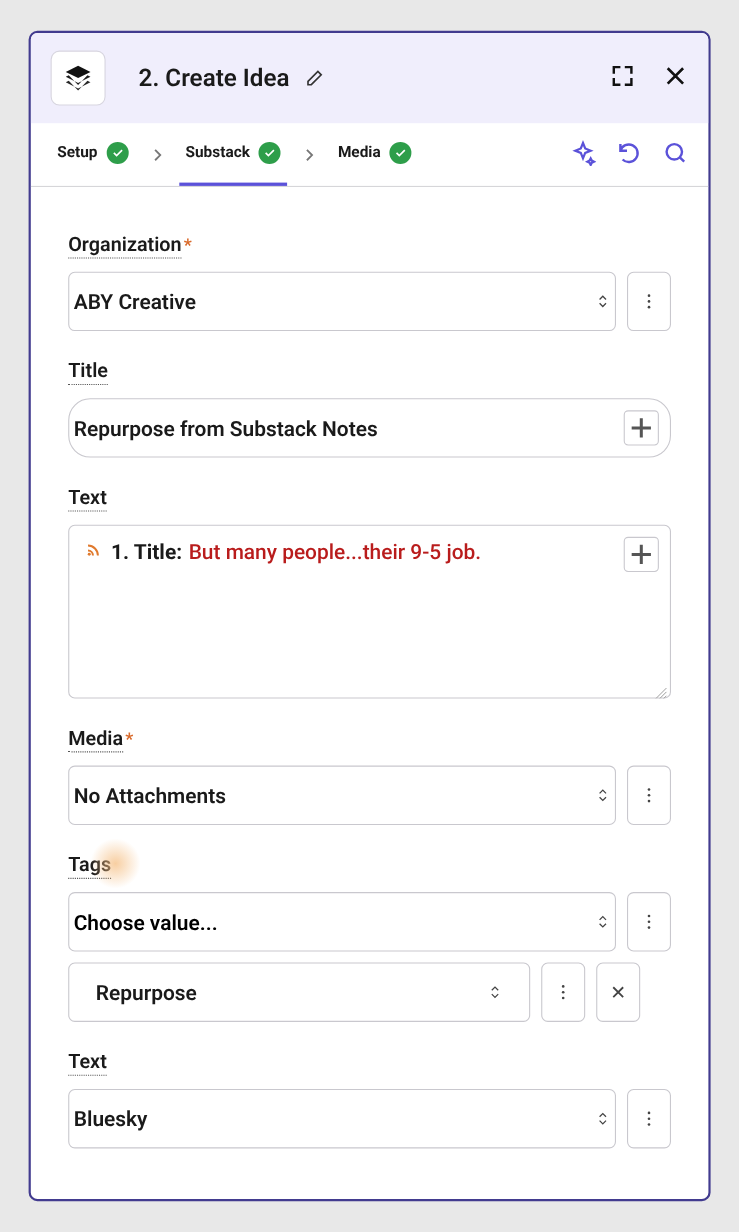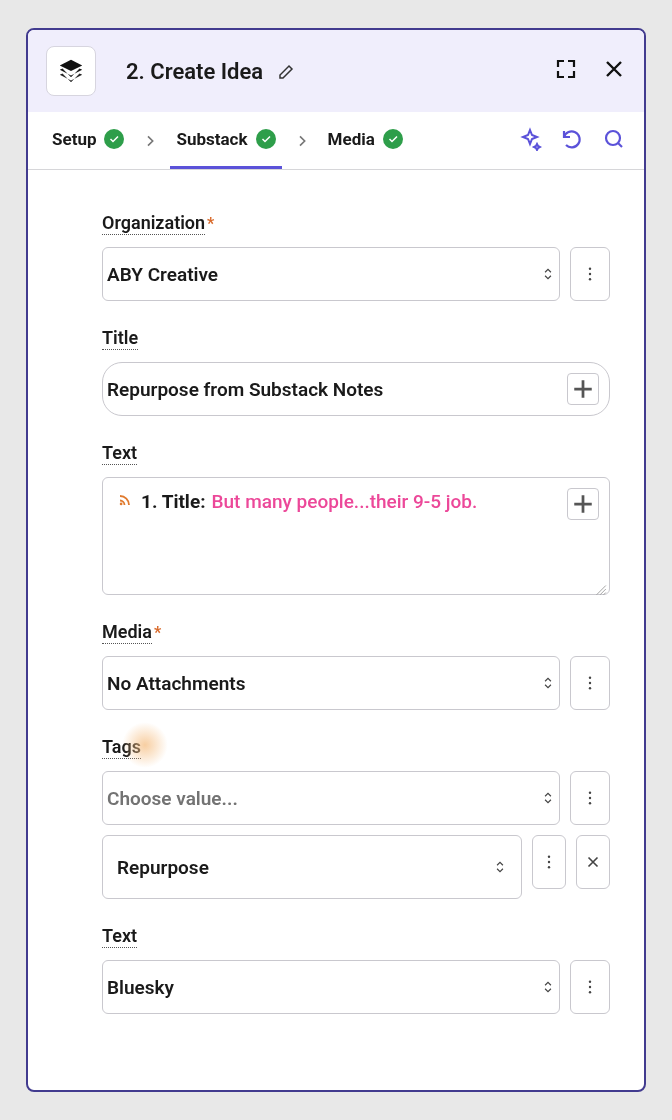--- a/index.html
+++ b/index.html
@@ -61,21 +61,21 @@
     align-items: center;
     border-bottom: 1px solid #d6d6d9;
     padding: 0 18px;
     height: 58px;
     gap: 12px;
   }
   .step {
     display: flex;
     align-items: center;
     gap: 8px;
-    font-size: 17px;
+    font-size: 14px;
     font-weight: 700;
     padding: 0 6px;
     height: 100%;
     border-bottom: 3px solid transparent;
     cursor: pointer;
   }
   .step.active {
     border-bottom-color: #5b52d9;
   }
   .check-badge {
@@ -99,21 +99,20 @@
     margin-left: auto;
     display: flex;
     gap: 18px;
   }
   .step-actions svg { width: 24px; height: 24px; color: #5b52d9; stroke: #5b52d9; }
   .form-area {
     padding: 22px 34px 0 34px;
   }
   .field-group {
     margin-top: 26px;
-    margin-left: 40px;
   }
   .field-group:first-child { margin-top: 20px; }
   .field-label {
     display: inline-block;
     font-size: 18px;
     font-weight: 600;
     border-bottom: 1px dotted #555;
     padding-bottom: 1px;
     margin-bottom: 12px;
   }
@@ -131,23 +130,23 @@
     border: 1px solid #c9c8ce;
     border-radius: 6px;
     background: #fff;
     height: 54px;
     display: flex;
     align-items: center;
     padding: 0 4px;
     font-size: 19px;
     font-weight: 600;
   }
-  .select-box.placeholder { color: #737373; font-weight: 600; align-items: center; }
+  .select-box.placeholder { color: #000000; font-weight: 600; align-items: center; }
   .textarea-box {
-    height: 118px;
+    height: 158px;
     align-items: flex-start;
     padding: 12px 14px;
     position: relative;
     font-weight: 500;
     resize: both;
     text-align: center;
   }
   .textarea-resize {
     position: absolute;
     right: 2px;
@@ -210,34 +209,34 @@
   }
   .pill {
     display: inline-flex;
     align-items: center;
     gap: 6px;
   }
   .rss-icon {
     color: #e07a2e;
   }
   .pill-label { font-weight: 700; }
-  .pill-value { color: #ec4899; font-weight: 500; }
+  .pill-value { color: #b91c1c; font-weight: 500; }
   .tag-row {
     display: flex;
     gap: 10px;
     margin-top: 10px;
   }
   .tag-select {
     flex: 0 0 420px;
     border: 1px solid #c9c8ce;
     border-radius: 6px;
-    height: 64px;
-    display: flex;
-    align-items: center;
-    padding: 0 14px;
+    height: 54px;
+    display: flex;
+    align-items: center;
+    padding: 0 24px;
     font-size: 19px;
     font-weight: 600;
   }
   .highlight-dot {
     position: absolute;
     width: 46px;
     height: 46px;
     background: radial-gradient(circle, rgba(245,190,130,0.75) 0%, rgba(245,190,130,0.0) 70%);
     border-radius: 50%;
     pointer-events: none;

